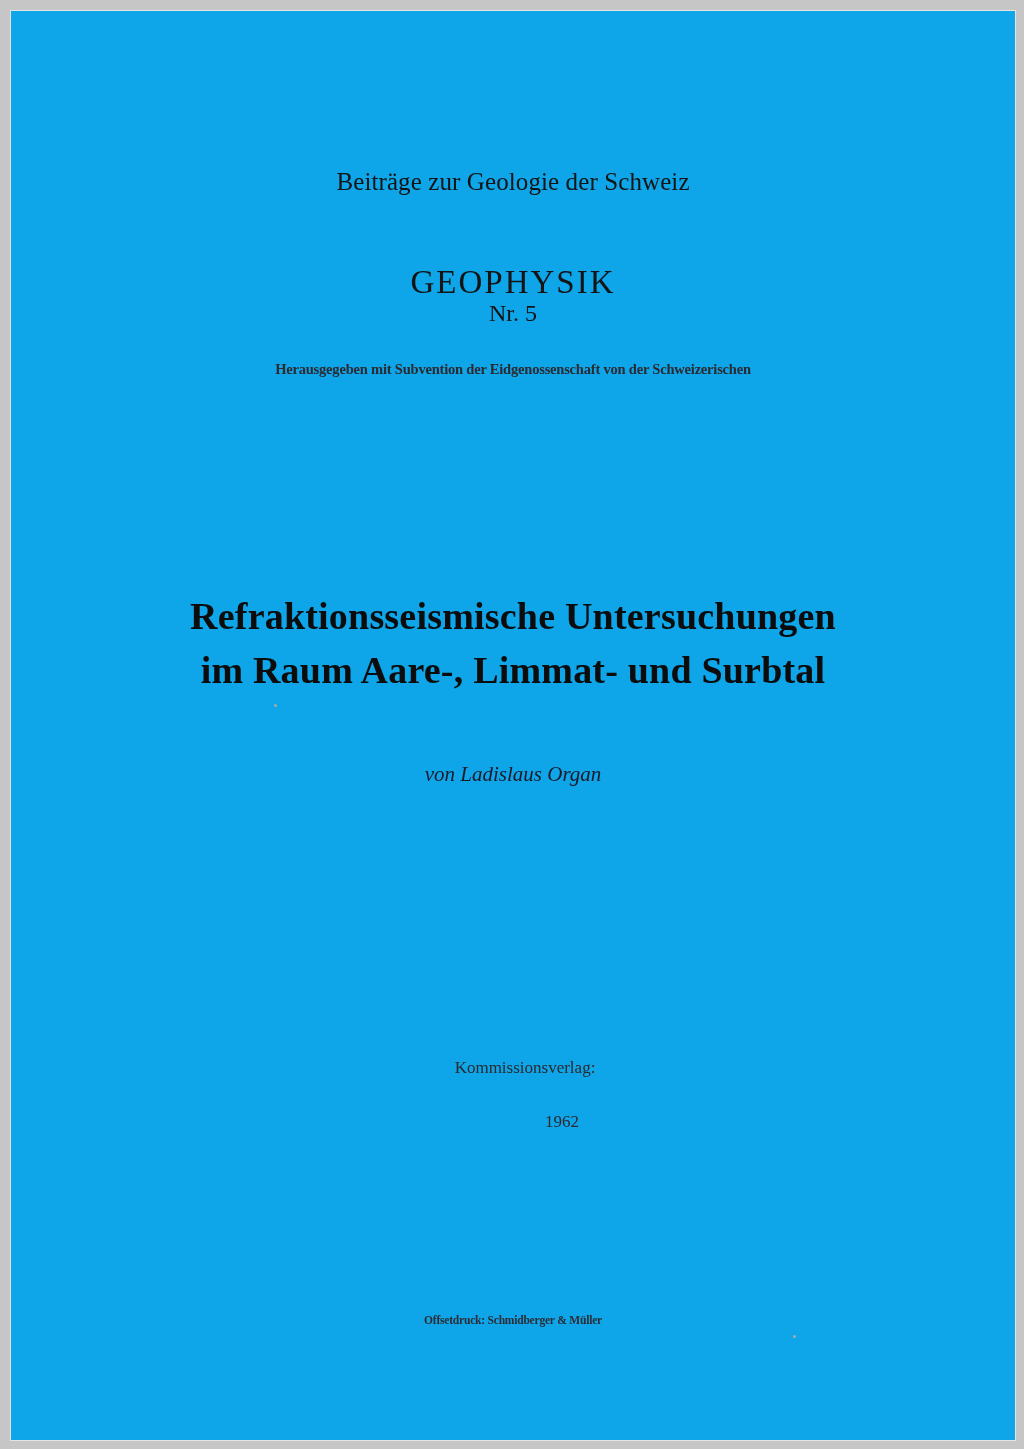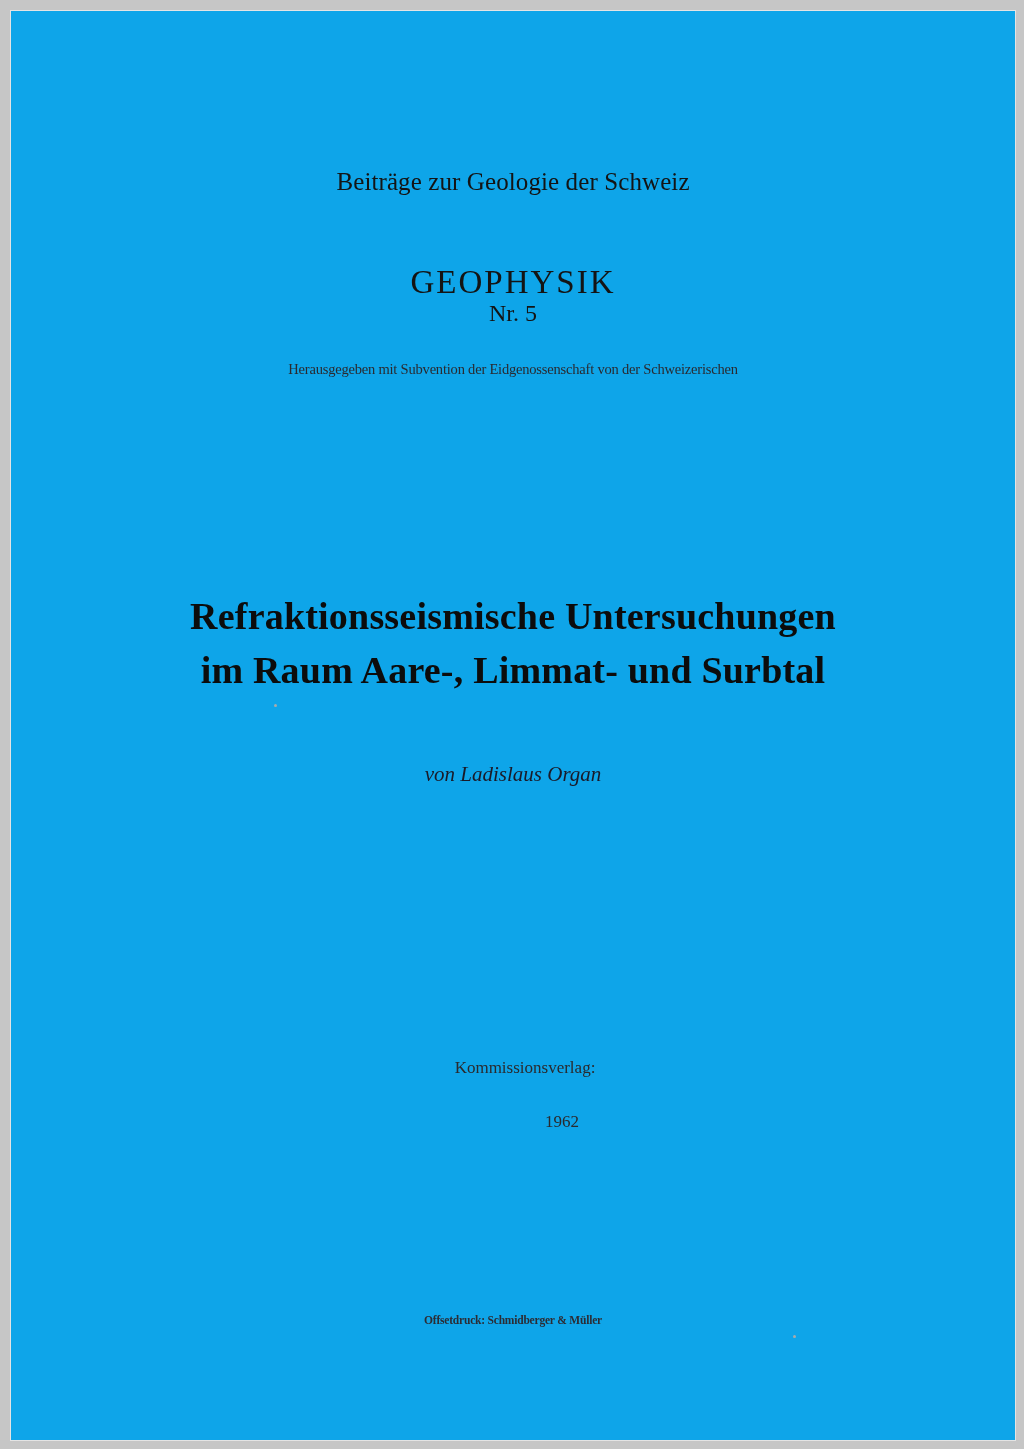--- a/index.html
+++ b/index.html
@@ -41,21 +41,21 @@
       font-size: 33px;
       letter-spacing: 2px;
       margin-top: 12px;
     }
     .number {
       top: 290px;
       font-size: 24px;
     }
     .publisher-note {
       font-size: 14.5px;
-      font-weight: normal;
+      font-weight: bold;
       color: #2a2a30;
       letter-spacing: -0.2px;
     }
     .publisher-note.l1 { top: 351px; }
     .publisher-note.l2 { top: 377px; }
     .title {
       font-size: 38px;
       font-weight: bold;
       letter-spacing: 0.2px;
       color: #0c0c0c;

